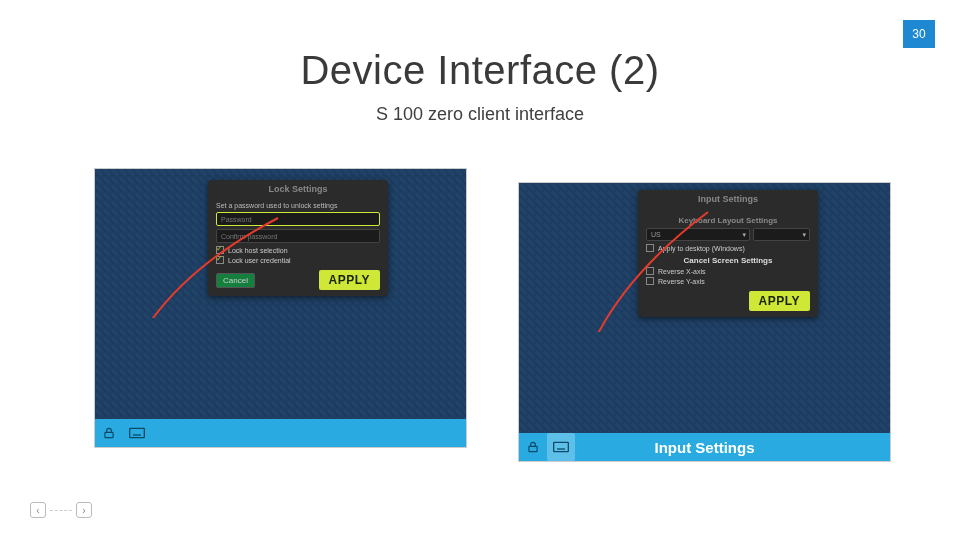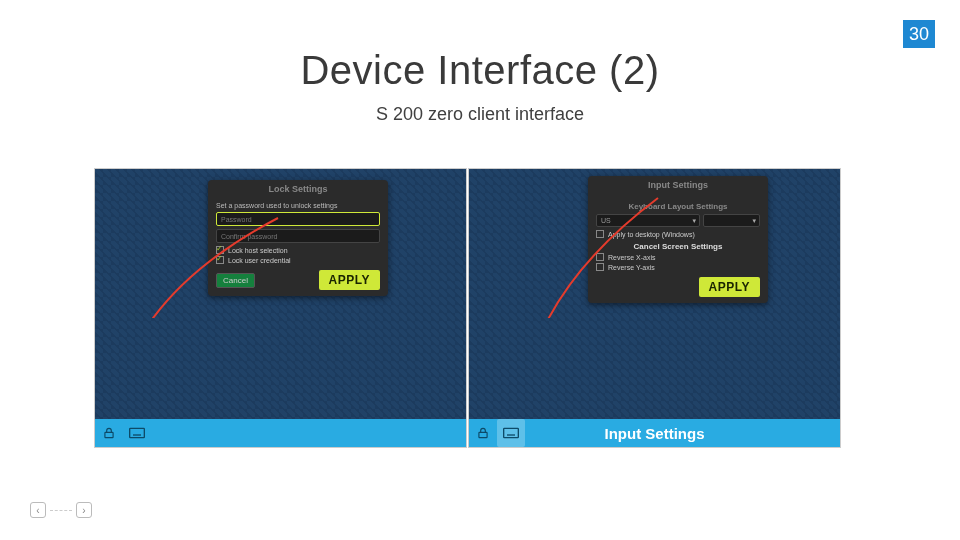--- a/index.html
+++ b/index.html
@@ -1,25 +1,25 @@
 <!DOCTYPE html>
 <html><head>
 <meta charset="utf-8">
 <style>
   * { box-sizing: border-box; }
   html, body { margin:0; padding:0; width:960px; height:540px; background:#fff; font-family:"Segoe UI", Arial, sans-serif; overflow:hidden; }
 
-  .page-num { position:absolute; top:20px; right:25px; width:32px; height:28px; background:#1e88d2; color:#fff; font-size:18px; display:flex; align-items:center; justify-content:center; }
+  .page-num { position:absolute; top:20px; right:25px; width:32px; height:28px; background:#1e88d2; color:#fff; font-size:12px; display:flex; align-items:center; justify-content:center; }
 
   .title { position:absolute; top:48px; left:0; right:0; text-align:center; font-size:40px; font-weight:300; color:#3a3a3a; letter-spacing:0.5px; }
   .subtitle { position:absolute; top:104px; left:0; right:0; text-align:center; font-size:18px; color:#404040; }
 
   .panel { position:absolute; top:168px; width:373px; height:280px; }
   .panel-left { left:94px; }
-  .panel-right { left:468px; }
+  .panel-right { left:518px;margin-top:14px; }
 
   .device-bg { position:absolute; inset:0; background:
      linear-gradient(135deg,#1c3a5b 0%, #213f63 50%, #1c3a5b 100%);
      background-size: 8px 8px;
      background-image: repeating-linear-gradient(45deg, #1c3b5e 0 4px, #204267 4px 8px);
      border:1px solid #ccc;
   }
 
   .dialog { position:absolute; background:#2b2b2b; border-radius:4px; box-shadow:0 2px 6px rgba(0,0,0,.5); color:#bbb; font-size:8px; }
   .dialog-head { text-align:center; color:#888; font-weight:bold; padding:4px 8px; font-size:9px; }
@@ -47,21 +47,21 @@
   .pager { position:absolute; left:30px; bottom:22px; display:flex; align-items:center; gap:4px; }
   .pg-btn { width:16px; height:16px; border:1px solid #bbb; border-radius:3px; display:flex; align-items:center; justify-content:center; color:#888; font-size:10px; background:#fff; }
   .pg-dots { width:22px; border-top:1px dashed #ccc; }
 </style>
 </head>
 <body>
 
 <div class="page-num">30</div>
 
 <div class="title">Device Interface (2)</div>
-<div class="subtitle">S 200 zero client interface</div>
+<div class="subtitle">S 100 zero client interface</div>
 
 <div class="panel panel-left">
   <div class="device-bg"></div>
 
   <div class="dialog" style="top:12px; left:114px; width:180px;">
     <div class="dialog-head">Lock Settings</div>
     <div class="dialog-body">
       <div style="font-size:7px;color:#bbb;margin-bottom:2px">Set a password used to unlock settings</div>
       <div class="fld active">Password</div>
       <div class="fld">Confirm password</div>

